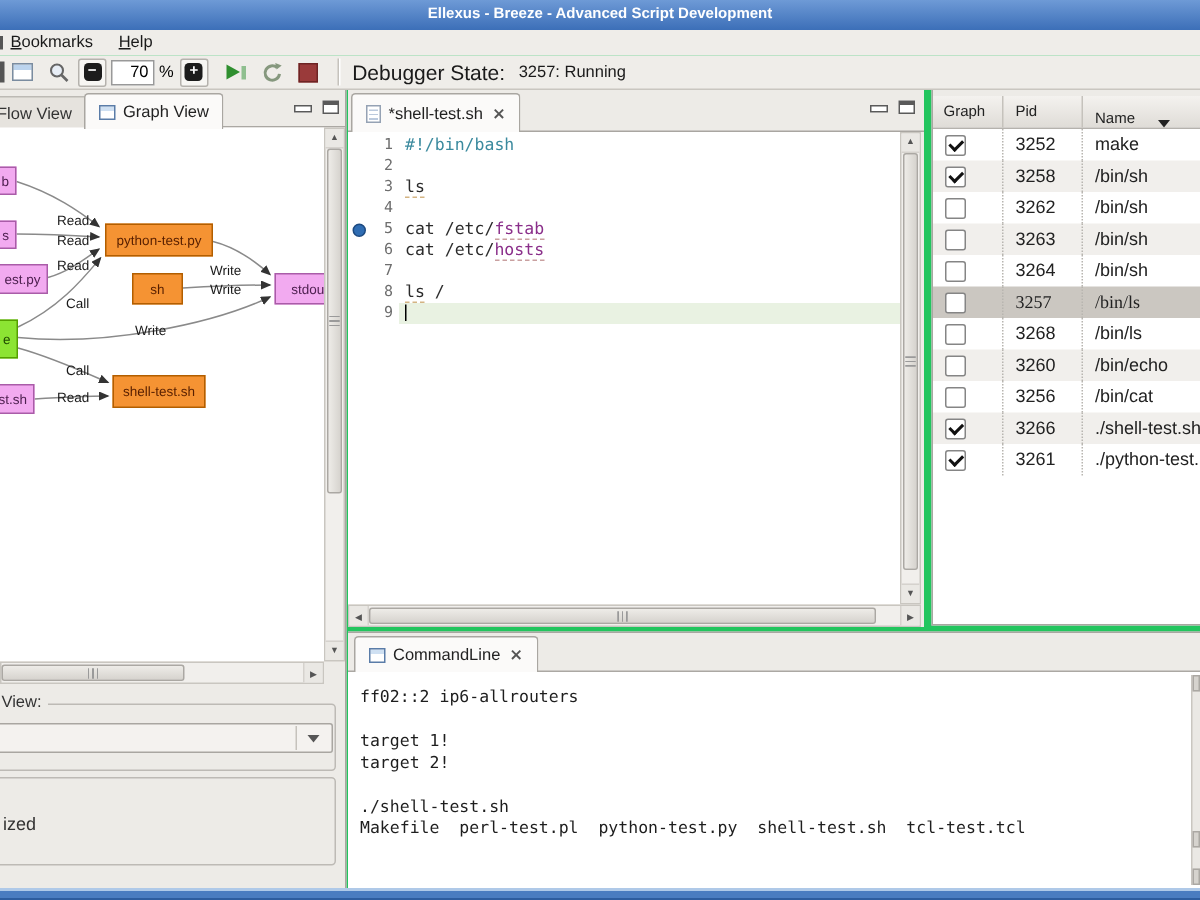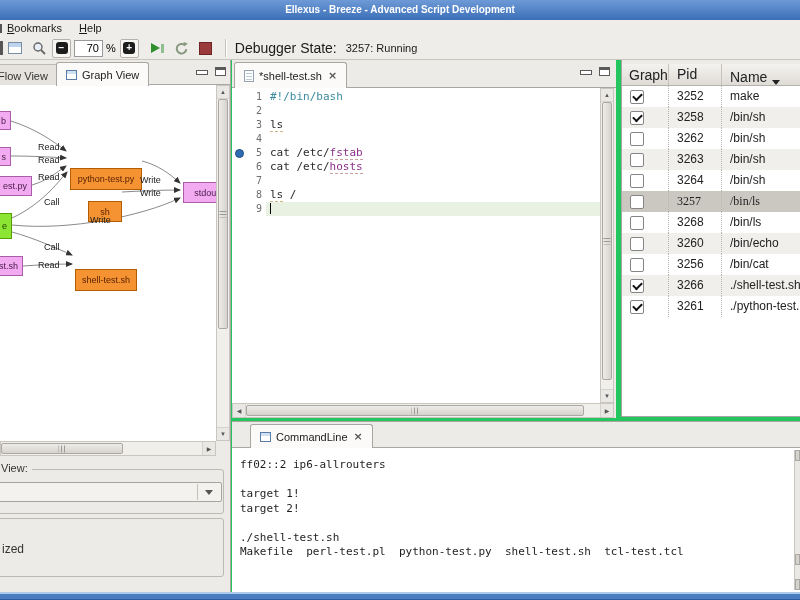--- a/index.html
+++ b/index.html
@@ -43,21 +43,21 @@
   .left-panel{position:absolute;left:0;top:60px;width:231px;height:532px;border-right:1px solid #A9A6A1;box-sizing:border-box;background:#EDEBE7;}
   .lp-tabbar{position:absolute;left:0;top:0;width:100%;height:25px;border-bottom:1px solid #ABA8A3;box-sizing:border-box;}
   .tab-flow{position:absolute;left:-9px;top:4px;height:22px;display:flex;align-items:center;font-size:11px;color:#333;
             background:#E6E3DE;border:1px solid #BDBAB5;border-bottom:none;border-radius:3px 3px 0 0;padding:0 11px 0 6px;}
   .tab-graph{left:56px;}
   .lp-minmax{right:4px;top:7px;}
   .graph-canvas{position:absolute;left:0;top:25px;width:216px;height:356px;background:#fff;overflow:hidden;}
   .edges{position:absolute;left:0;top:0;}
   .gnode{position:absolute;border:1px solid;font-size:9px;display:flex;align-items:center;justify-content:center;box-sizing:border-box;white-space:nowrap;}
   .gnode.pink{background:#F2AAF0;border-color:#A95CA8;color:#4E2050;}
-  .gnode.orange{background:#F59333;border-color:#B25E00;color:#571F00;margin-top:19px;}
+  .gnode.orange{background:#F59333;border-color:#B25E00;color:#571F00;}
   .gnode.green{background:#8CE433;border-color:#55A000;color:#1F4A00;}
   .gnode.alignr{justify-content:flex-end;padding-right:4px;}
   .elabel{position:absolute;font-size:9px;color:#1a1a1a;line-height:10px;}
   
   .sb{position:absolute;background:#F1EFEC;border:1px solid #C9C6C0;box-sizing:border-box;}
   .sb-btn{position:absolute;display:flex;align-items:center;justify-content:center;font-size:6px;color:#555;background:#EAE8E4;}
   .sb-v .sb-btn{left:0;right:0;height:12px;}
   .sb-v .up{top:0;border-bottom:1px solid #D5D2CD;}
   .sb-v .down{bottom:0;border-top:1px solid #D5D2CD;}
   .sb-h .sb-btn{top:0;bottom:0;width:12px;}
@@ -97,30 +97,30 @@
   .seg.path{color:#8A2F8A;border-bottom:1px dashed #C9A0A0;}
   .seg.cmd{border-bottom:1px dashed #D4B483;}
   .cursor{display:inline-block;width:1px;height:11px;background:#000;vertical-align:-2px;}
   .ed-vscroll{left:368px;top:28px;width:14px;height:315px;}
   .ed-vscroll .thumb{left:1px;right:1px;top:13px;height:276px;}
   .ed-hscroll{left:0;top:343px;width:382px;height:15px;}
   .ed-hscroll .thumb{top:1px;bottom:1px;left:13px;width:336px;}
   
   .console-panel{position:absolute;left:232px;top:421px;width:568px;height:171px;background:#EDEBE7;border-top:1px solid #A9A6A1;box-sizing:border-box;}
   .cp-tabbar{position:absolute;left:0;top:0;width:100%;height:26px;border-bottom:1px solid #ABA8A3;box-sizing:border-box;}
-  .cp-tab{left:18px;height:24px;justify-content:flex-end;}
+  .cp-tab{left:4px;height:24px;justify-content:flex-end;}
   .con-out{position:absolute;left:0;top:26px;width:568px;height:144px;background:#fff;box-sizing:border-box;padding:10px 0 0 8px;overflow:hidden;}
   .con-line{font-family:"DejaVu Sans Mono",monospace;font-size:11px;height:14.5px;line-height:14.5px;white-space:pre;color:#1e1e1e;}
   .con-vscroll{position:absolute;right:0;top:28px;width:5px;height:140px;background:#EAE8E4;border-left:1px solid #C9C6C0;}
   .con-vscroll .nub{position:absolute;left:0;right:0;height:11px;background:#D6D3CE;border:1px solid #ABA8A3;box-sizing:border-box;}
   
   .table-panel{position:absolute;left:621px;top:60px;width:179px;height:357px;background:#fff;border-left:1px solid #A9A6A1;border-bottom:1px solid #A9A6A1;box-sizing:border-box;}
   .pt-topstrip{position:absolute;left:0;top:0;width:100%;height:4px;background:#EDEBE7;}
   .pt-header{position:absolute;left:0;top:4px;width:100%;height:22px;display:flex;align-items:center;
-             background:linear-gradient(#F4F2EF,#DFDCD7);border-bottom:1px solid #B5B2AD;box-sizing:border-box;font-size:14px;color:#222;}
+             background:linear-gradient(#F4F2EF,#DFDCD7);border-bottom:1px solid #B5B2AD;box-sizing:border-box;font-size:10px;color:#222;}
   .h-graph{width:46px;padding-left:7px;box-sizing:border-box;}
   .h-pid{width:53px;padding-left:8px;border-left:1px solid #C5C2BC;box-sizing:border-box;height:100%;line-height:21px;}
   .h-name{flex:1;padding-left:8px;border-left:1px solid #C5C2BC;box-sizing:border-box;height:100%;display:flex;align-items:flex-end;}
   .sort-arrow{margin-left:auto;margin-right:20px;width:0;height:0;border-left:4px solid transparent;border-right:4px solid transparent;border-top:5px solid #222;}
   .pt-body{position:absolute;left:0;top:26px;width:100%;}
   .prow{display:flex;height:21px;align-items:center;font-size:12px;color:#222;}
   .prow.alt{background:#F1EFEC;}
   .prow.selected{background:#CBC7C1;font-family:Liberation Serif, serif;}
   .graph-cell{width:46px;display:flex;align-items:center;height:21px;}
   .pid-cell{width:53px;padding-left:8px;border-left:1px dotted #B8B5B0;box-sizing:border-box;height:21px;line-height:21px;}

